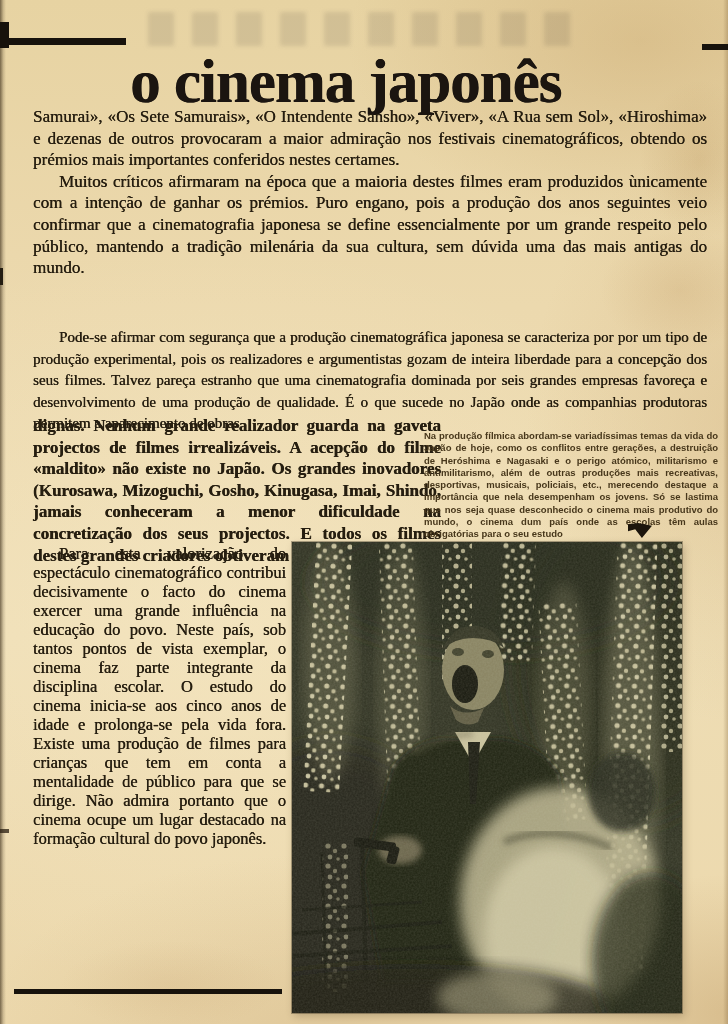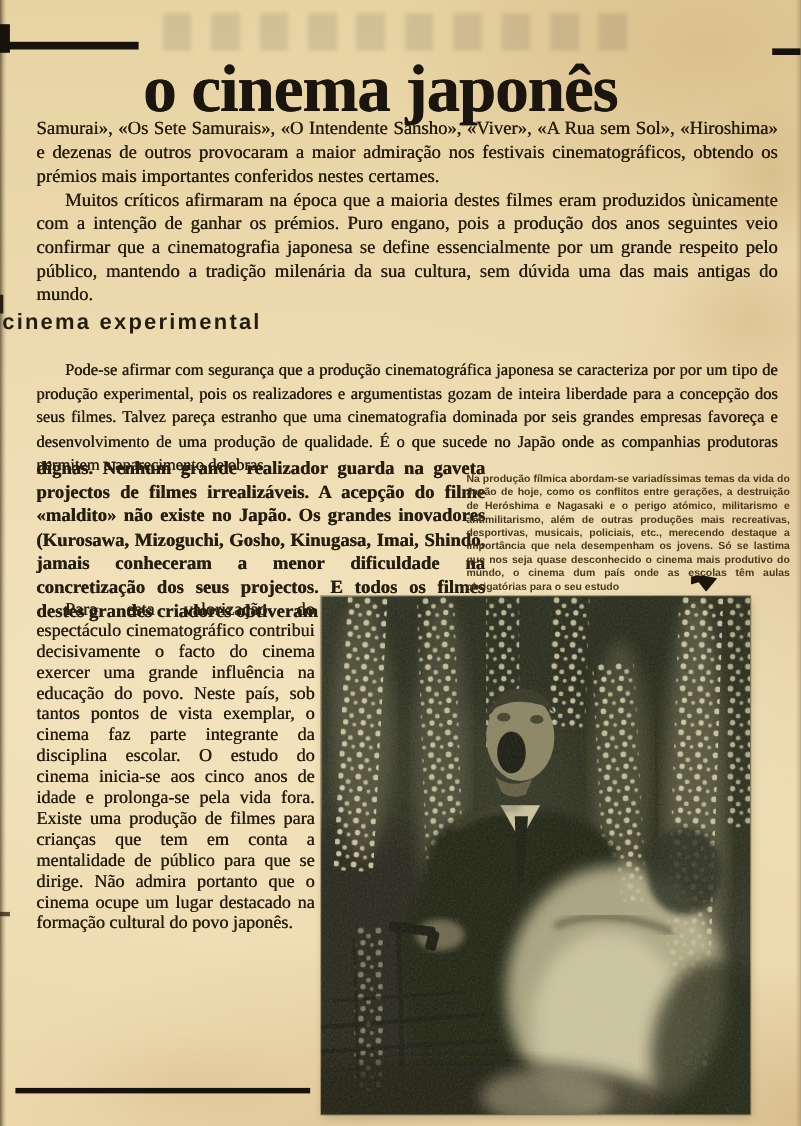--- a/index.html
+++ b/index.html
@@ -74,21 +74,20 @@
   <div class="title-rule-left"></div>
   <h1 class="headline">o cinema japonês</h1>
   <div class="title-rule-right"></div>
 
   <div class="intro body-text">
     <p>Samurai», «Os Sete Samurais», «O Intendente Sansho», «Viver», «A Rua sem Sol», «Hiroshima» e dezenas de outros provocaram a maior admiração nos festivais cinematográficos, obtendo os prémios mais importantes conferidos nestes certames.</p>
     <p class="indent">Muitos críticos afirmaram na época que a maioria destes filmes eram produzidos ùnicamente com a intenção de ganhar os prémios. Puro engano, pois a produção dos anos seguintes veio confirmar que a cinematografia japonesa se define essencialmente por um grande respeito pelo público, mantendo a tradição milenária da sua cultura, sem dúvida uma das mais antigas do mundo.</p>
   </div>
 
   <div class="heading-cut"></div>
-  <h2 class="section-heading">cinema experimental</h2>
 
   <p class="para-a body-text indent">Pode-se afirmar com segurança que a produção cinematográfica japonesa se caracteriza por por um tipo de produção experimental, pois os realizadores e argumentistas gozam de inteira liberdade para a concepção dos seus filmes. Talvez pareça estranho que uma cinematografia dominada por seis grandes empresas favoreça e desenvolvimento de uma produção de qualidade. É o que sucede no Japão onde as companhias produtoras permitem a aparecimento de obras</p>
   <p class="para-b body-text">dignas. Nenhum grande realizador guarda na gaveta projectos de filmes irrealizáveis. A acepção do filme «maldito» não existe no Japão. Os grandes inovadores (Kurosawa, Mizoguchi, Gosho, Kinugasa, Imai, Shindo, jamais conheceram a menor dificuldade na concretização dos seus projectos. E todos os filmes destes grandes criadores obtiveram sucesso público.</p>
 
   <div class="caption">Na produção fílmica abordam-se variadíssimas temas da vida do Japão de hoje, como os conflitos entre gerações, a destruição de Heróshima e Nagasaki e o perigo atómico, militarismo e antimilitarismo, além de outras produções mais recreativas, desportivas, musicais, policiais, etc., merecendo destaque a importância que nela desempenham os jovens. Só se lastima que nos seja quase desconhecido o cinema mais produtivo do mundo, o cinema dum país onde as escolas têm aulas obrigatórias para o seu estudo</div>
   <div class="caption-arrow"></div>
 
   <div class="col-left body-text">
     <p class="indent">Para esta valorização do espectáculo cinematográfico contribui decisivamente o facto do cinema exercer uma grande influência na educação do povo. Neste país, sob tantos pontos de vista exemplar, o cinema faz parte integrante da disciplina escolar. O estudo do cinema inicia-se aos cinco anos de idade e prolonga-se pela vida fora. Existe uma produção de filmes para crianças que tem em conta a mentalidade de público para que se dirige. Não admira portanto que o cinema ocupe um lugar destacado na formação cultural do povo japonês.</p>
   </div>

